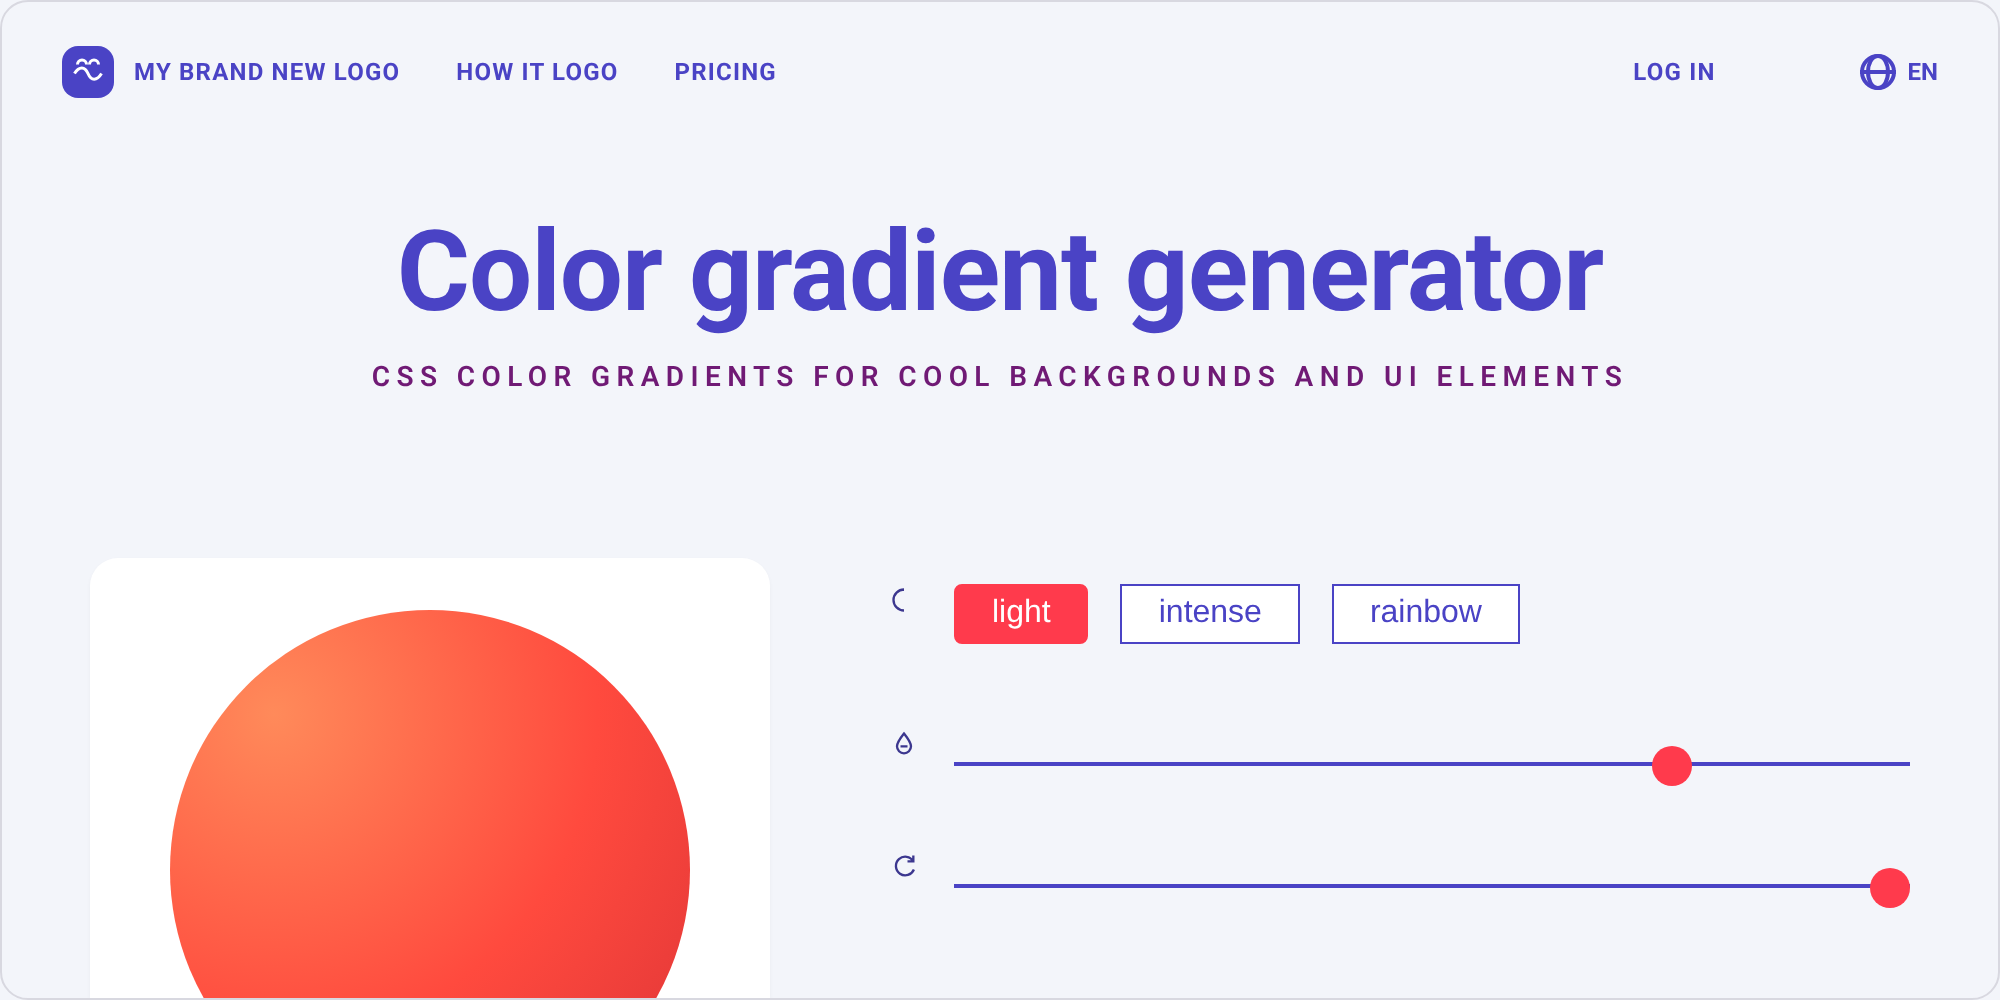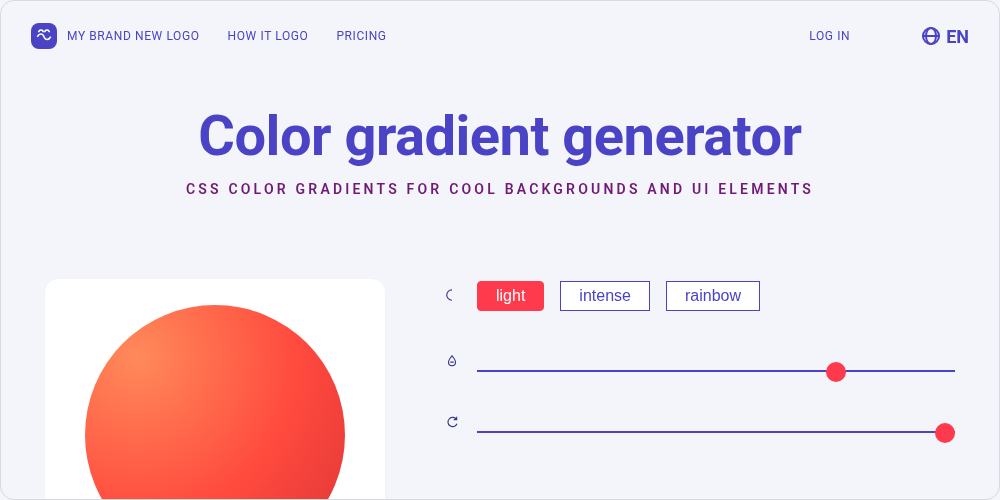--- a/index.html
+++ b/index.html
@@ -25,31 +25,31 @@
     border-radius: 8px;
     display: flex;
     align-items: center;
     justify-content: center;
     margin-right: -18px;
   }
   .logo-glyph svg { width: 18px; height: 14px; fill: none; stroke: #fff; stroke-width: 2; }
   .nav-link {
     color: #4a43c5;
     font-size: 12px;
-    font-weight: 400;
+    font-weight: 700;
     letter-spacing: 0.6px;
     cursor: pointer;
   }
   .nav-spacer { flex: 1; }
   .lang {
     display: flex;
     align-items: center;
     gap: 6px;
     color: #4a43c5;
-    font-size: 18px;
+    font-size: 12px;
     font-weight: 700;
     cursor: pointer;
     padding-left: 44px;
   }
   .globe {
     width: 18px; height: 18px;
     border: 2px solid #4a43c5;
     border-radius: 50%;
     position: relative;
   }
@@ -117,20 +117,21 @@
 
   .pills { display: flex; gap: 16px; }
   .pill {
     border: 1.5px solid #4a43c5;
     color: #4a43c5;
     font-size: 16px;
     font-weight: 500;
     padding: 5px 18px;
     background: #fff;
     cursor: pointer;
+    margin-top: 11px;
   }
   .pill.active {
     background: #ff3a4c;
     border-color: #ff3a4c;
     color: #fff;
     border-radius: 4px;
   }
 
   .slider { position: relative; flex: 1; }
   .track {

